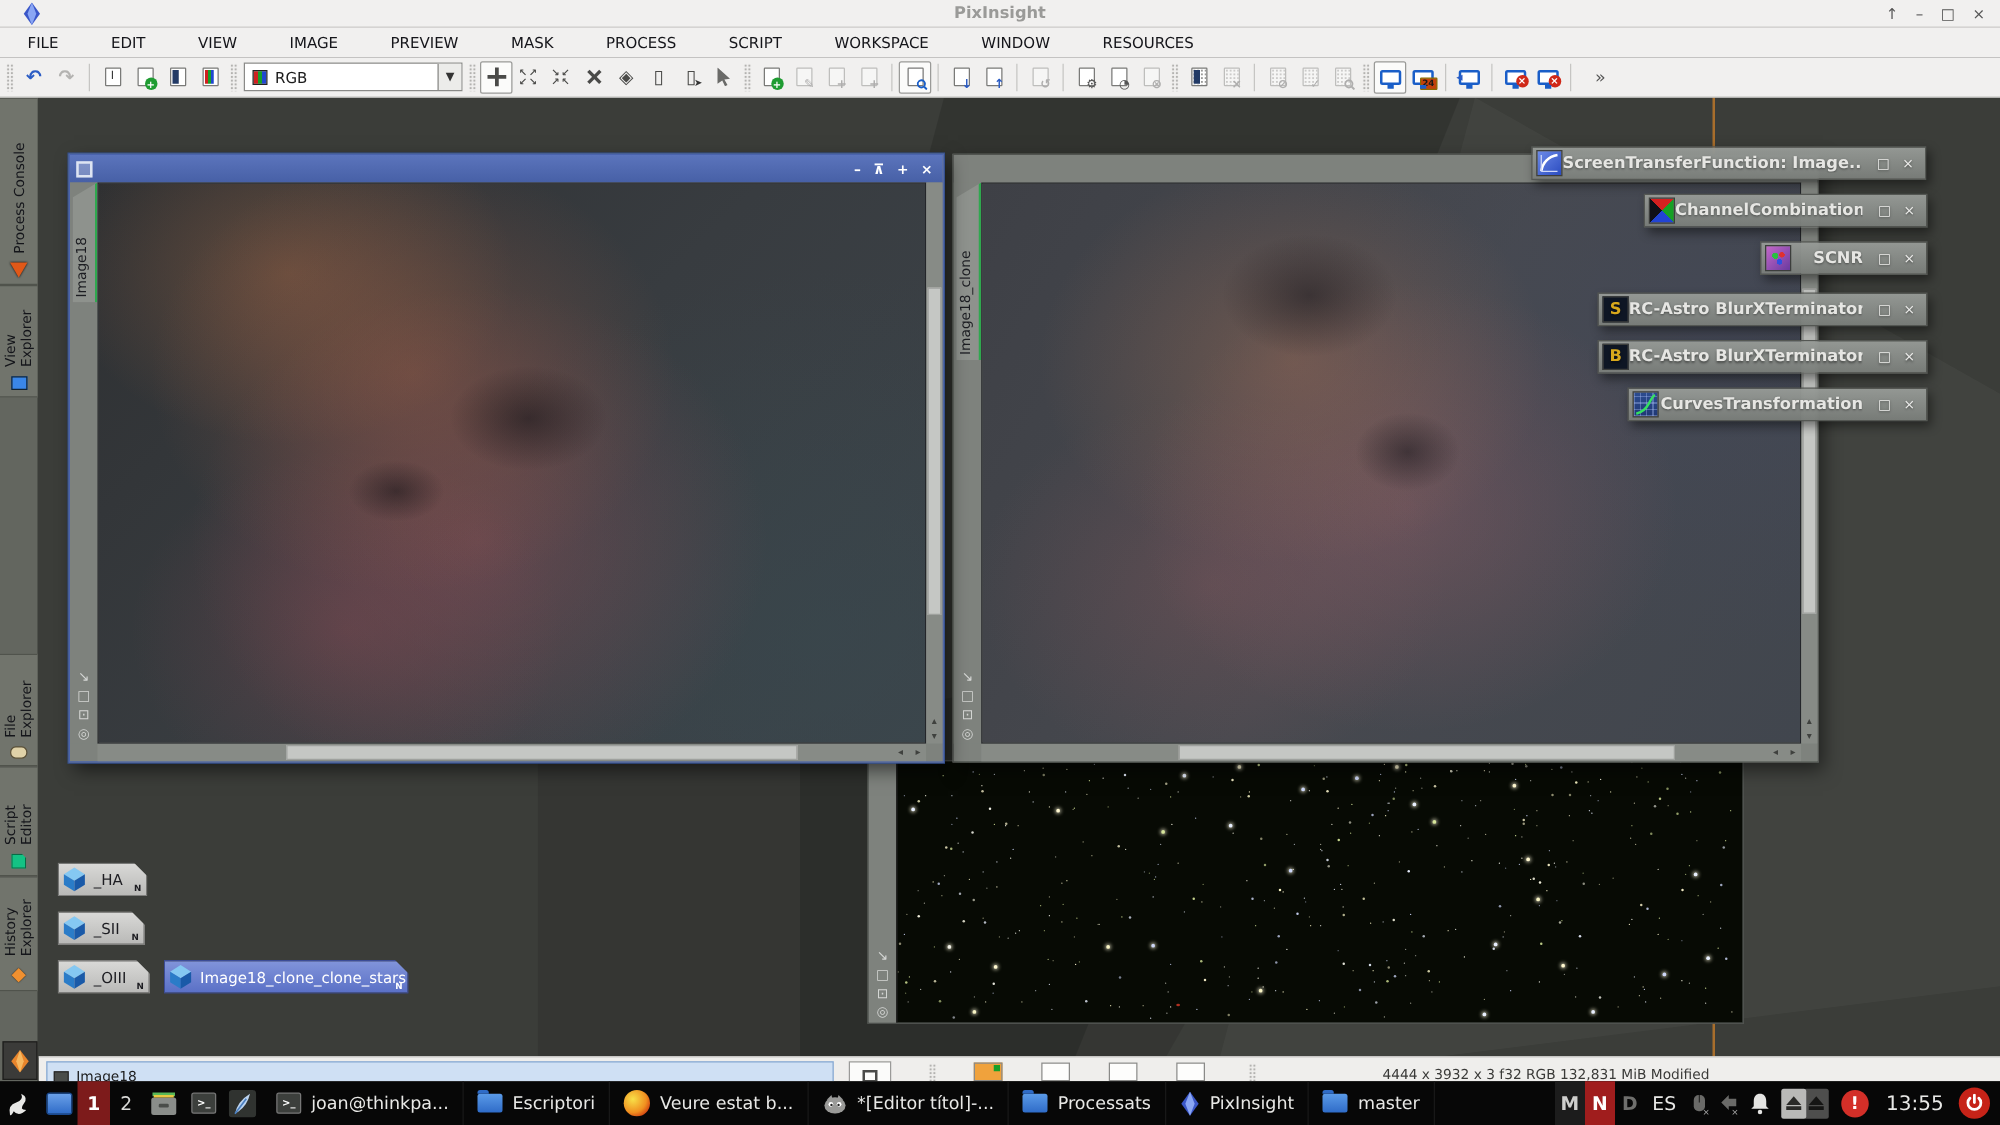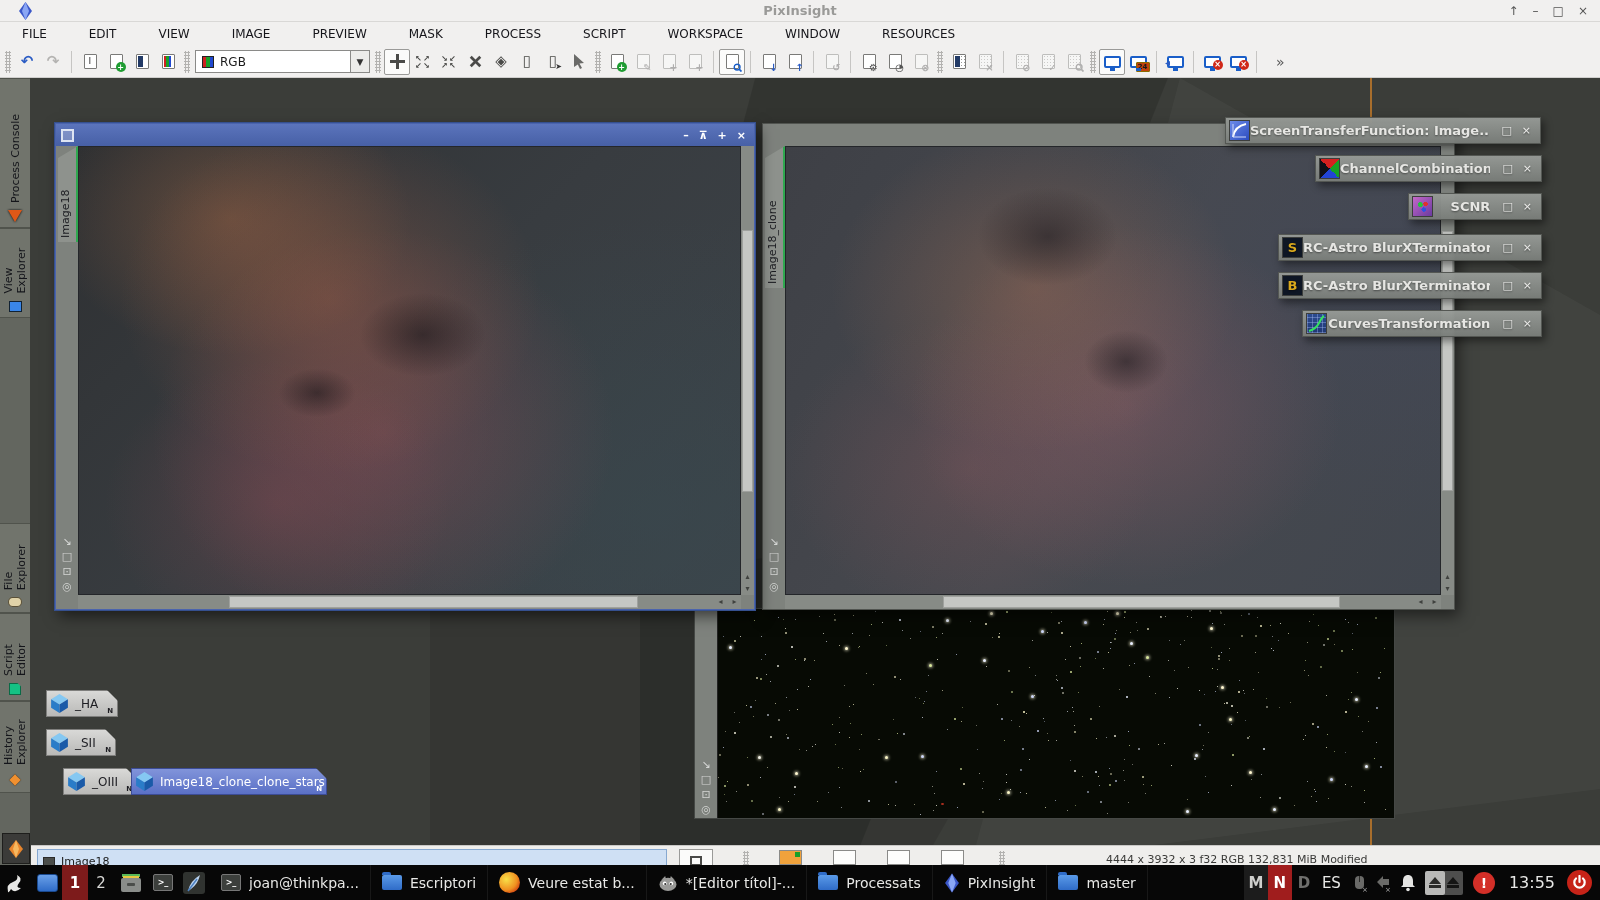--- a/index.html
+++ b/index.html
@@ -1054,21 +1054,21 @@
   </div>
   <div class="ptag" style="left:46px; top:729px; width:70px;align-items:center;">
     <svg width="21" height="21" viewBox="0 0 20 20">
         <polygon points="10,1 18,6 10,11 2,6" fill="#85c8f2"></polygon>
         <polygon points="2,6 10,11 10,19 2,14" fill="#2a7cc8"></polygon>
         <polygon points="18,6 10,11 10,19 18,14" fill="#1a5aa8"></polygon>
       </svg>
     <span>_SII</span>
     <span class="nmark">N</span>
   </div>
-  <div class="ptag" style="left:46px; top:768px; width:74px;margin-left:17px;">
+  <div class="ptag" style="left:46px; top:768px; width:74px;">
     <svg width="21" height="21" viewBox="0 0 20 20">
         <polygon points="10,1 18,6 10,11 2,6" fill="#85c8f2"></polygon>
         <polygon points="2,6 10,11 10,19 2,14" fill="#2a7cc8"></polygon>
         <polygon points="18,6 10,11 10,19 18,14" fill="#1a5aa8"></polygon>
       </svg>
     <span>_OIII</span>
     <span class="nmark">N</span>
   </div>
   <div class="ptag sel" style="left:131px; top:768px; width:196px;">
     <svg width="21" height="21" viewBox="0 0 20 20">

